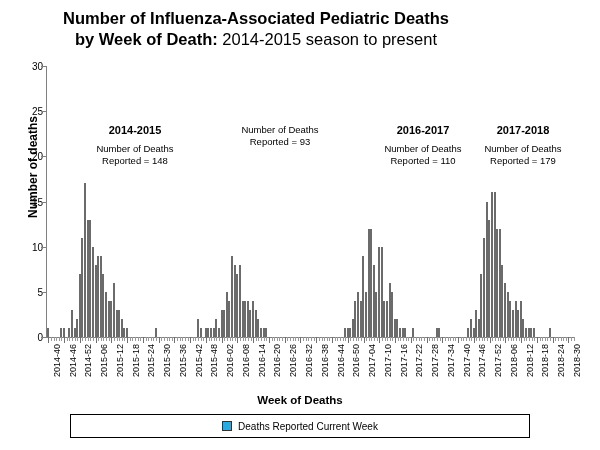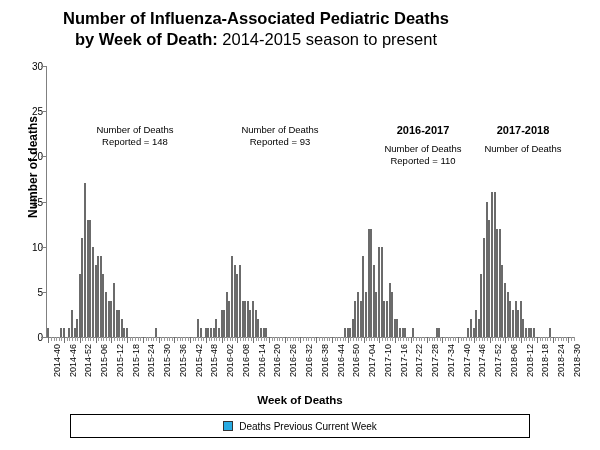--- a/index.html
+++ b/index.html
@@ -796,40 +796,42 @@
       <div class="xlabel" style="left: 446.127px;">2017-52</div>
       <div class="xlabel" style="left: 461.888px;">2018-06</div>
       <div class="xlabel" style="left: 477.649px;">2018-12</div>
       <div class="xlabel" style="left: 493.41px;">2018-18</div>
       <div class="xlabel" style="left: 509.172px;">2018-24</div>
       <div class="xlabel" style="left: 524.933px;">2018-30</div>
     </div>
   <div class="x-axis-title">Week of Deaths</div>
 
   <div class="season-note" style="left:60px;top:124px;width:150px;">
+    <div class="season-name">2014-2015</div>
     <div class="season-count">Number of Deaths</div>
     <div class="season-count">Reported = 148</div>
   </div>
 
   <div class="season-note" style="left:205px;top:124px;width:150px;">
     <div class="season-count">Number of Deaths</div>
     <div class="season-count">Reported = 93</div>
   </div>
 
   <div class="season-note" style="left:348px;top:124px;width:150px;">
     <div class="season-name">2016-2017</div>
     <div class="season-count">Number of Deaths</div>
     <div class="season-count">Reported = 110</div>
   </div>
 
   <div class="season-note" style="left:448px;top:124px;width:150px;">
     <div class="season-name">2017-2018</div>
     <div class="season-count">Number of Deaths</div>
+    <div class="season-count">Reported = 179</div>
   </div>
 
   <div class="legend">
     <div class="legend-item">
       <span class="legend-swatch curr"></span>
-      <span class="legend-label">Deaths Previous Current Week</span>
+      <span class="legend-label">Deaths Reported Current Week</span>
     </div>
   </div>
 
 </div>
 
 </body></html>

